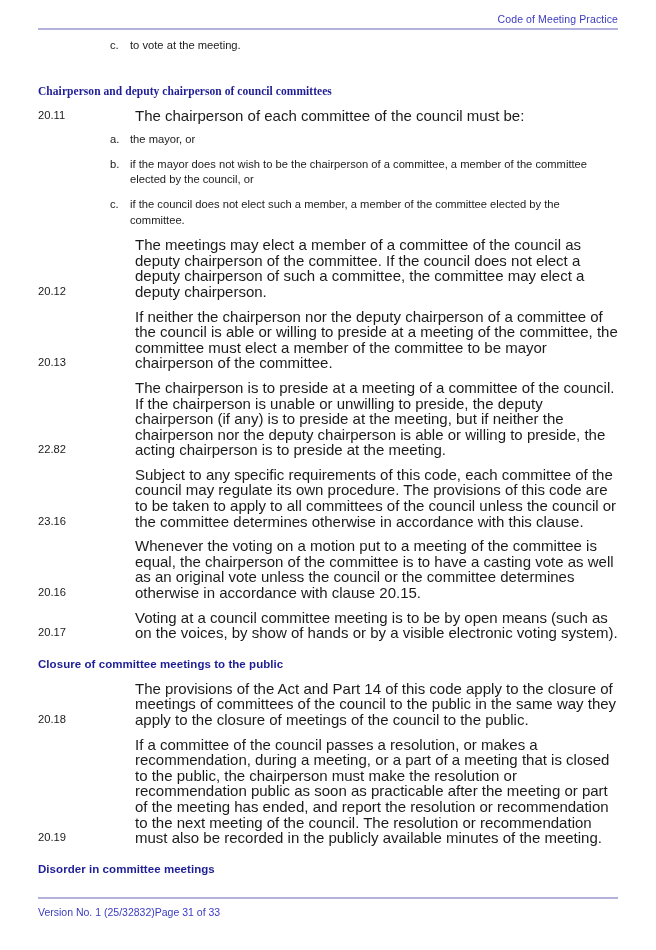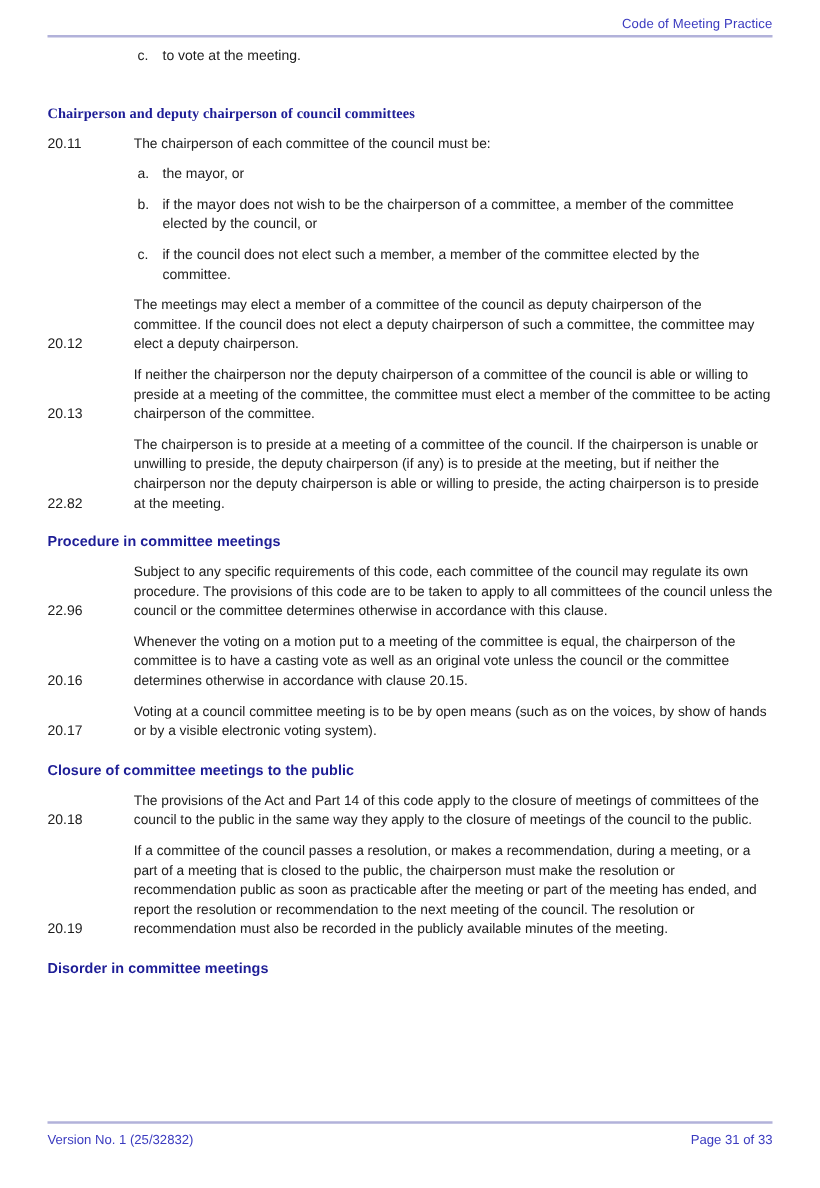--- a/index.html
+++ b/index.html
@@ -77,23 +77,24 @@
     gap: 24px;
   }
   .clause-num {
     flex: 0 0 45px;
     font-size: 11.2px;
     line-height: 15.6px;
     white-space: nowrap;
   }
   .clause-text {
     flex: 1 1 auto;
-    font-size: 11px;
+    font-size: 15px;
     line-height: 15.6px;
     text-align: left;
+    margin-left: 28px;
   }
 
   
   .alpha-list {
     margin: 0;
     padding: 0;
     list-style: none;
   }
   .alpha-item {
     display: flex;
@@ -128,21 +129,20 @@
     top: 0;
     height: 1.5px;
     background: #b2b2da;
   }
   .footer-row {
     position: absolute;
     top: 8px;
     left: 0;
     right: 0;
     display: flex;
-    justify-content: space-between;
     align-items: baseline;
   }
   .footer-left, .footer-right {
     font-size: 10.5px;
     color: #3b3bc0;
     line-height: 14px;
   }
 </style>
 </head>
 <body>
@@ -185,32 +185,31 @@
       </li>
     </ul>
 
     <div class="clause">
       <span class="clause-num">20.12</span>
       <span class="clause-text">The meetings may elect a member of a committee of the council as deputy chairperson of the committee. If the council does not elect a deputy chairperson of such a committee, the committee may elect a deputy chairperson.</span>
     </div>
 
     <div class="clause">
       <span class="clause-num">20.13</span>
-      <span class="clause-text">If neither the chairperson nor the deputy chairperson of a committee of the council is able or willing to preside at a meeting of the committee, the committee must elect a member of the committee to be acting chairperson of the committee.</span>
+      <span class="clause-text">If neither the chairperson nor the deputy chairperson of a committee of the council is able or willing to preside at a meeting of the committee, the committee must elect a member of the committee to be mayor chairperson of the committee.</span>
     </div>
 
     <div class="clause">
       <span class="clause-num">22.82</span>
       <span class="clause-text">The chairperson is to preside at a meeting of a committee of the council. If the chairperson is unable or unwilling to preside, the deputy chairperson (if any) is to preside at the meeting, but if neither the chairperson nor the deputy chairperson is able or willing to preside, the acting chairperson is to preside at the meeting.</span>
     </div>
 
-    <h2 class="section-heading">Procedure in committee meetings</h2>
-
-    <div class="clause">
-      <span class="clause-num">22.96</span>
+
+    <div class="clause">
+      <span class="clause-num">23.16</span>
       <span class="clause-text">Subject to any specific requirements of this code, each committee of the council may regulate its own procedure. The provisions of this code are to be taken to apply to all committees of the council unless the council or the committee determines otherwise in accordance with this clause.</span>
     </div>
 
     <div class="clause">
       <span class="clause-num">20.16</span>
       <span class="clause-text">Whenever the voting on a motion put to a meeting of the committee is equal, the chairperson of the committee is to have a casting vote as well as an original vote unless the council or the committee determines otherwise in accordance with clause 20.15.</span>
     </div>
 
     <div class="clause">
       <span class="clause-num">20.17</span>

